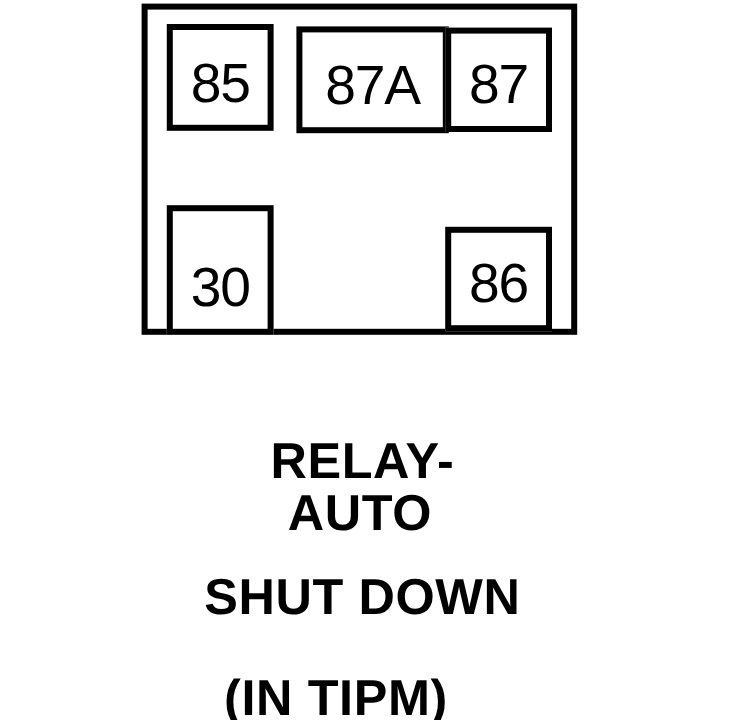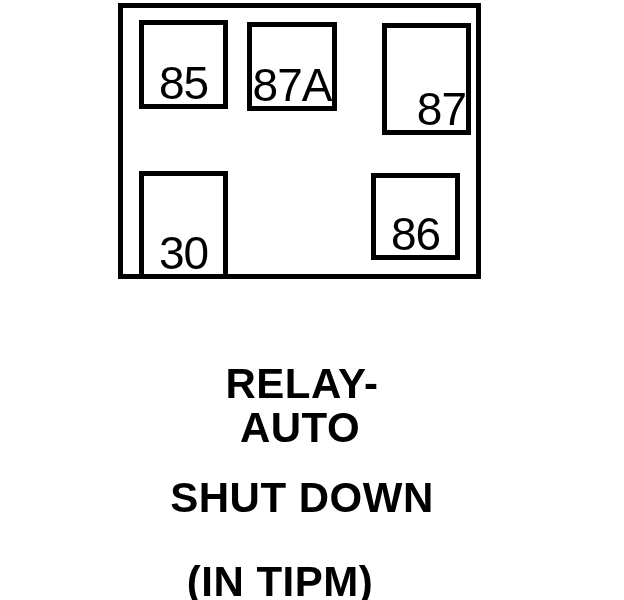--- a/index.html
+++ b/index.html
@@ -32,29 +32,29 @@
     position: absolute;
     border: 5px solid #000000;
     box-sizing: border-box;
     background: #ffffff;
     display: flex;
     align-items: flex-end;
     justify-content: center;
     font-size: 46px;
     line-height: 38px;
     letter-spacing: -1px;
-    padding-bottom: 2px;
+    padding-bottom: 16px;
     font-weight: 400;
     color: #000000;
   }
   .pin-85  { left: 139px; top: 20px;  width: 89px;  height: 89px; }
-  .pin-87a { left: 247px; top: 22px;  width: 90px; height: 89px; }
-  .pin-87  { left: 382px; top: 23px;  width: 89px;  height: 112px; justify-content: flex-end; }
+  .pin-87a { left: 247px; top: 22px;  width: 127px; height: 89px; }
+  .pin-87  { left: 371px; top: 23px;  width: 89px;  height: 87px; }
   .pin-30  { left: 139px; top: 171px; width: 89px;  height: 108px; }
-  .pin-86  { left: 371px; top: 173px; width: 89px;  height: 87px; }
+  .pin-86  { left: 371px; top: 189px; width: 89px;  height: 87px; }
   
   .caption-line {
     position: absolute;
     left: 0;
     width: 600px;
     text-align: center;
     font-size: 42px;
     line-height: 42px;
     font-weight: 700;
     letter-spacing: 0.5px;

